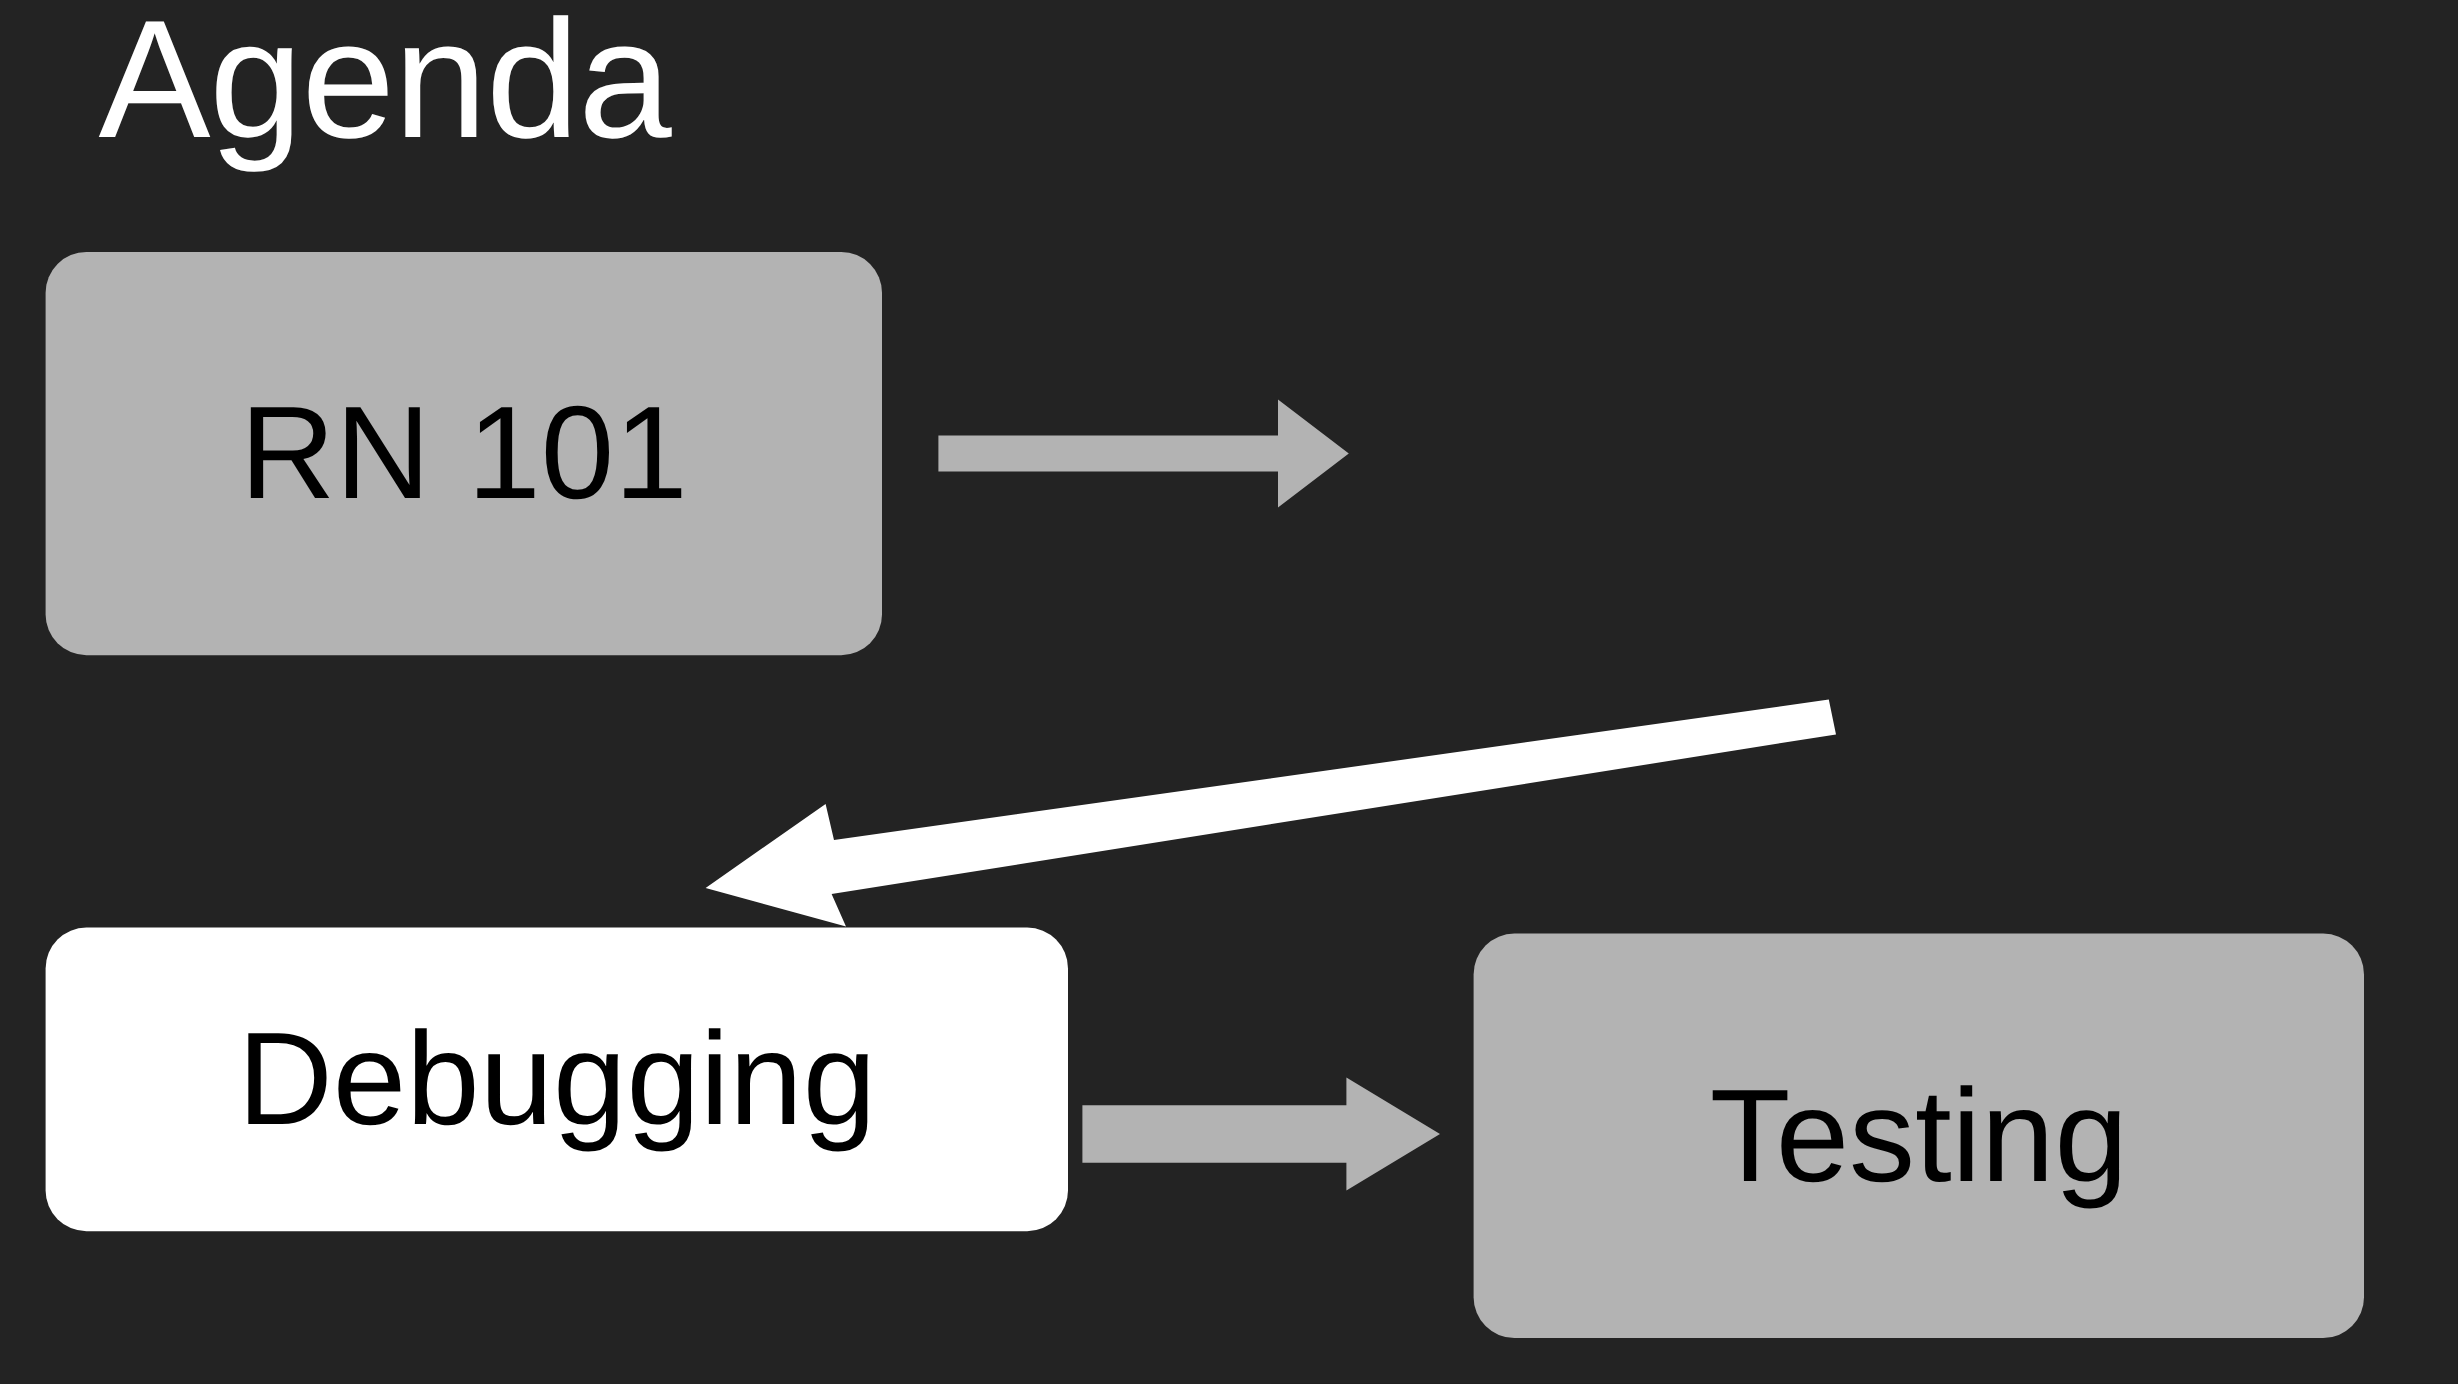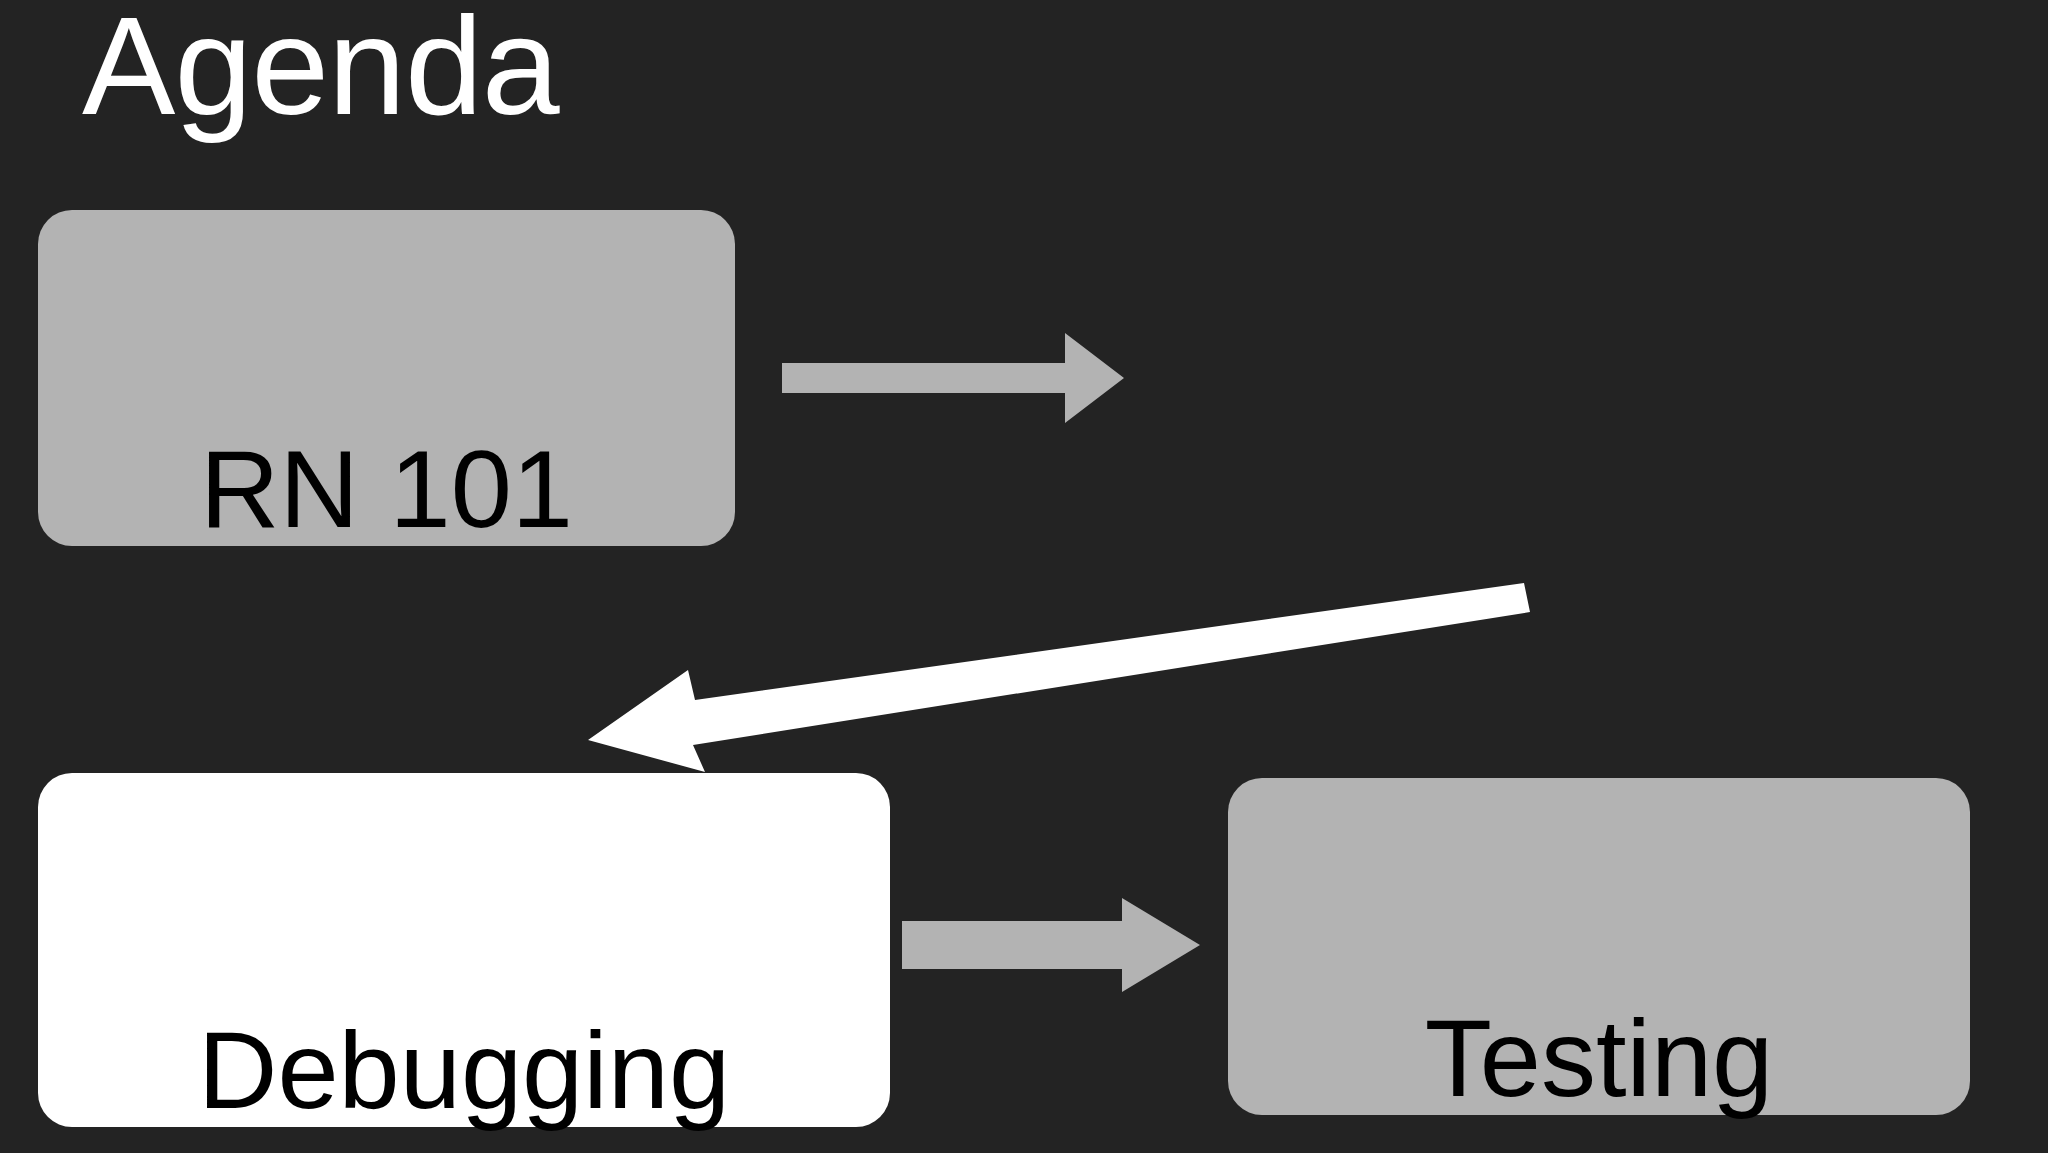--- a/index.html
+++ b/index.html
@@ -29,21 +29,21 @@
     letter-spacing: -1px;
     white-space: nowrap;
   }
 
   
   .flow-box {
     position: absolute;
     box-sizing: border-box;
     border-radius: 34px;
     display: flex;
-    align-items: flex-end;
+    align-items: center;
     justify-content: center;
     text-align: center;
     color: #000000;
     font-weight: 400;
   }
   .flow-box .box-label {
     display: block;
     width: 100%;
     white-space: pre-line;
   }
@@ -59,21 +59,21 @@
     line-height: 1.05;
   }
   #box-developing {
     left: 1205px; top: 222px;
     width: 817px;  height: 340px;
     font-size: 104px;
     line-height: 1.12;
   }
   #box-debugging {
     left: 38px;  top: 773px;
-    width: 852px; height: 354px;
+    width: 852px; height: 253px;
     font-size: 110px;
     line-height: 1.05;
   }
   #box-testing {
     left: 1228px; top: 778px;
     width: 742px;  height: 337px;
     font-size: 110px;
     line-height: 1.05;
   }
 

